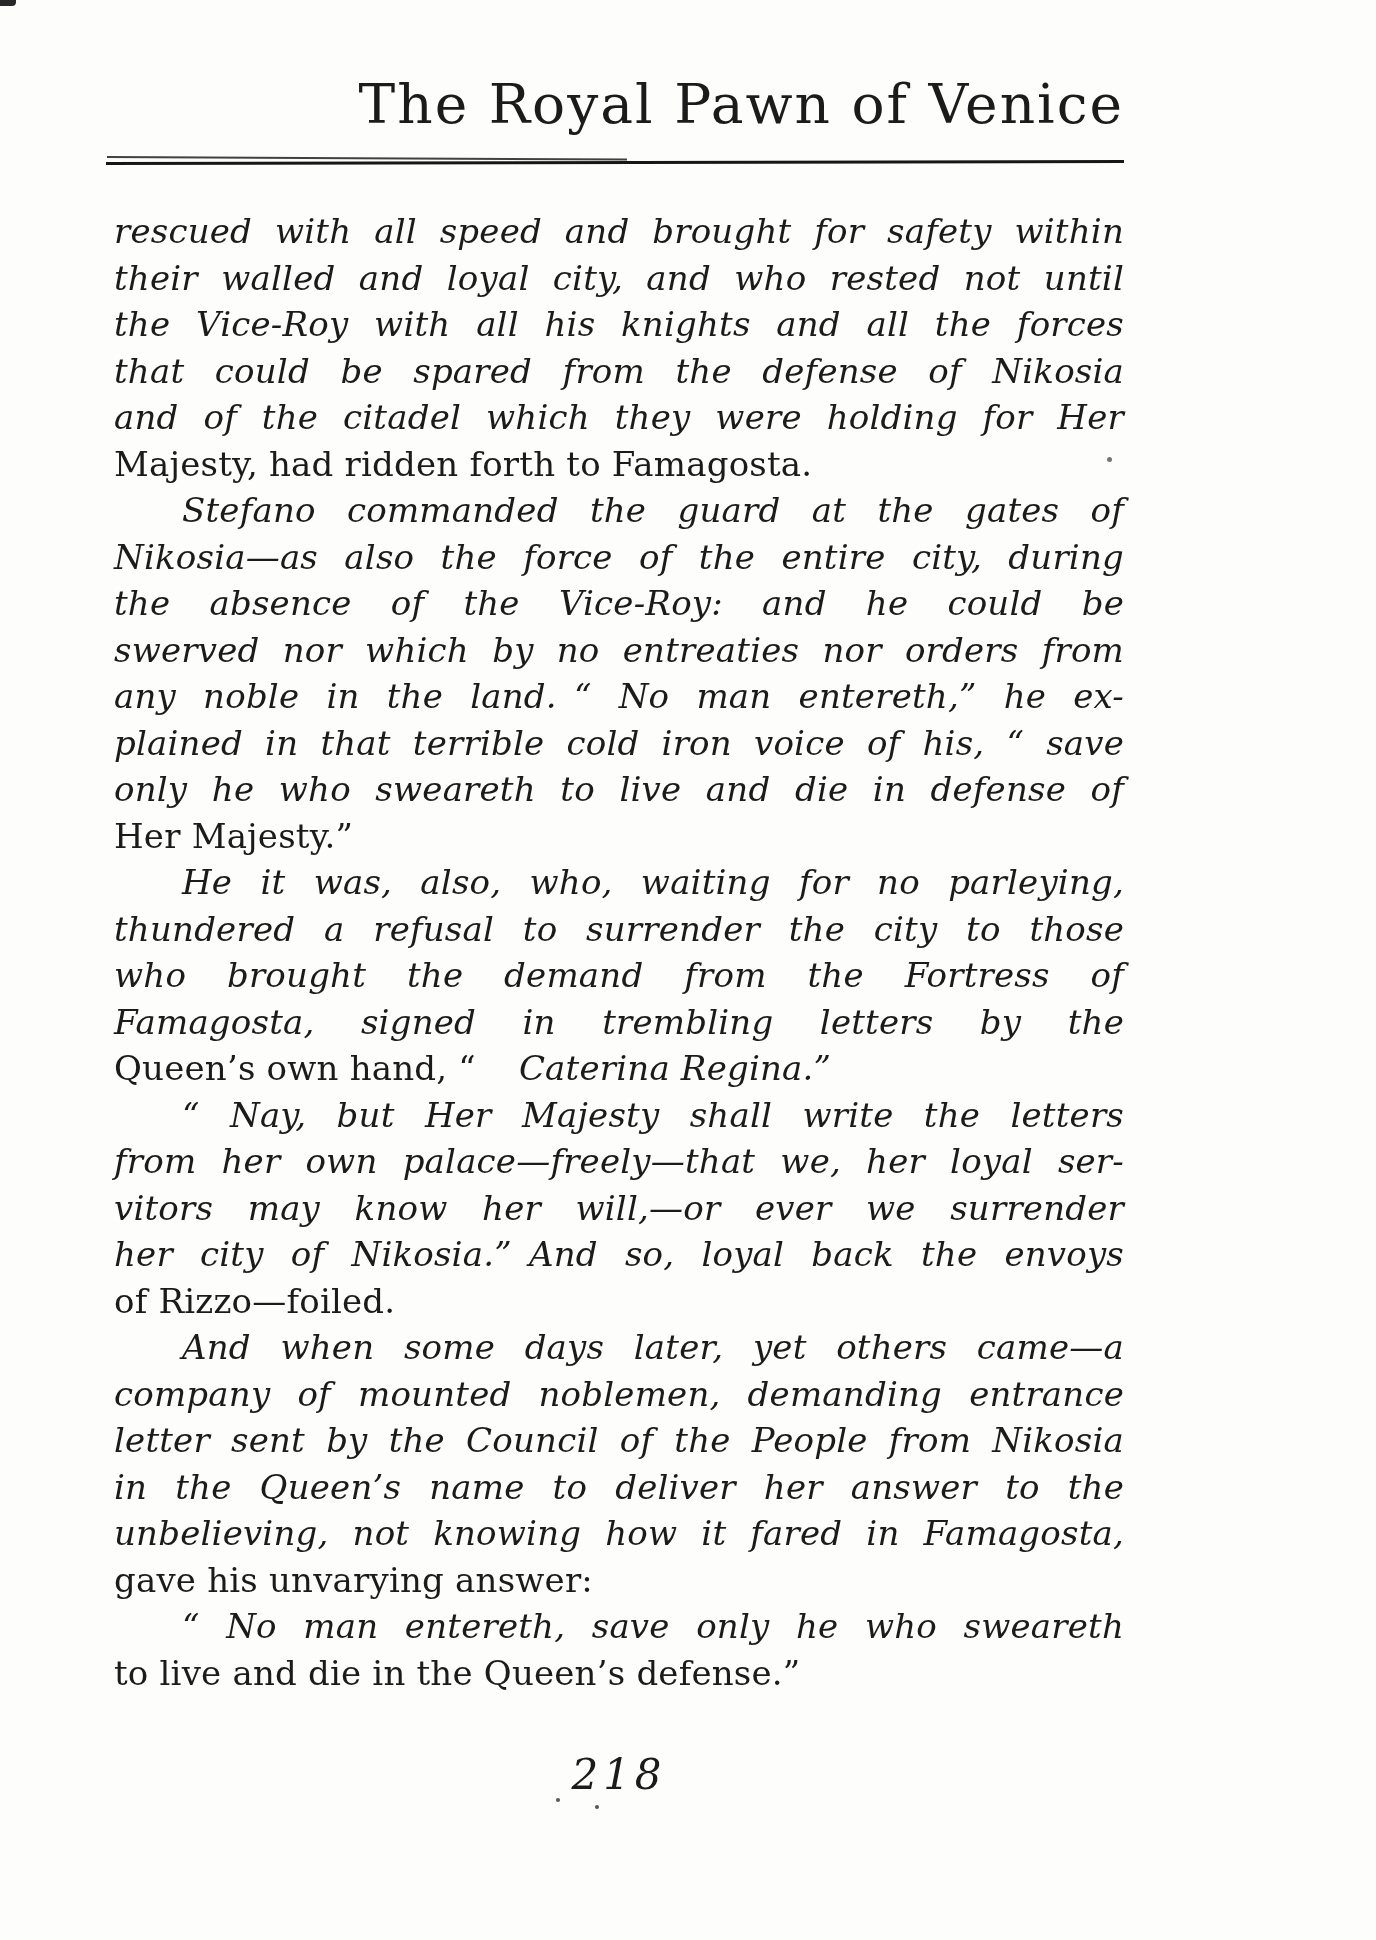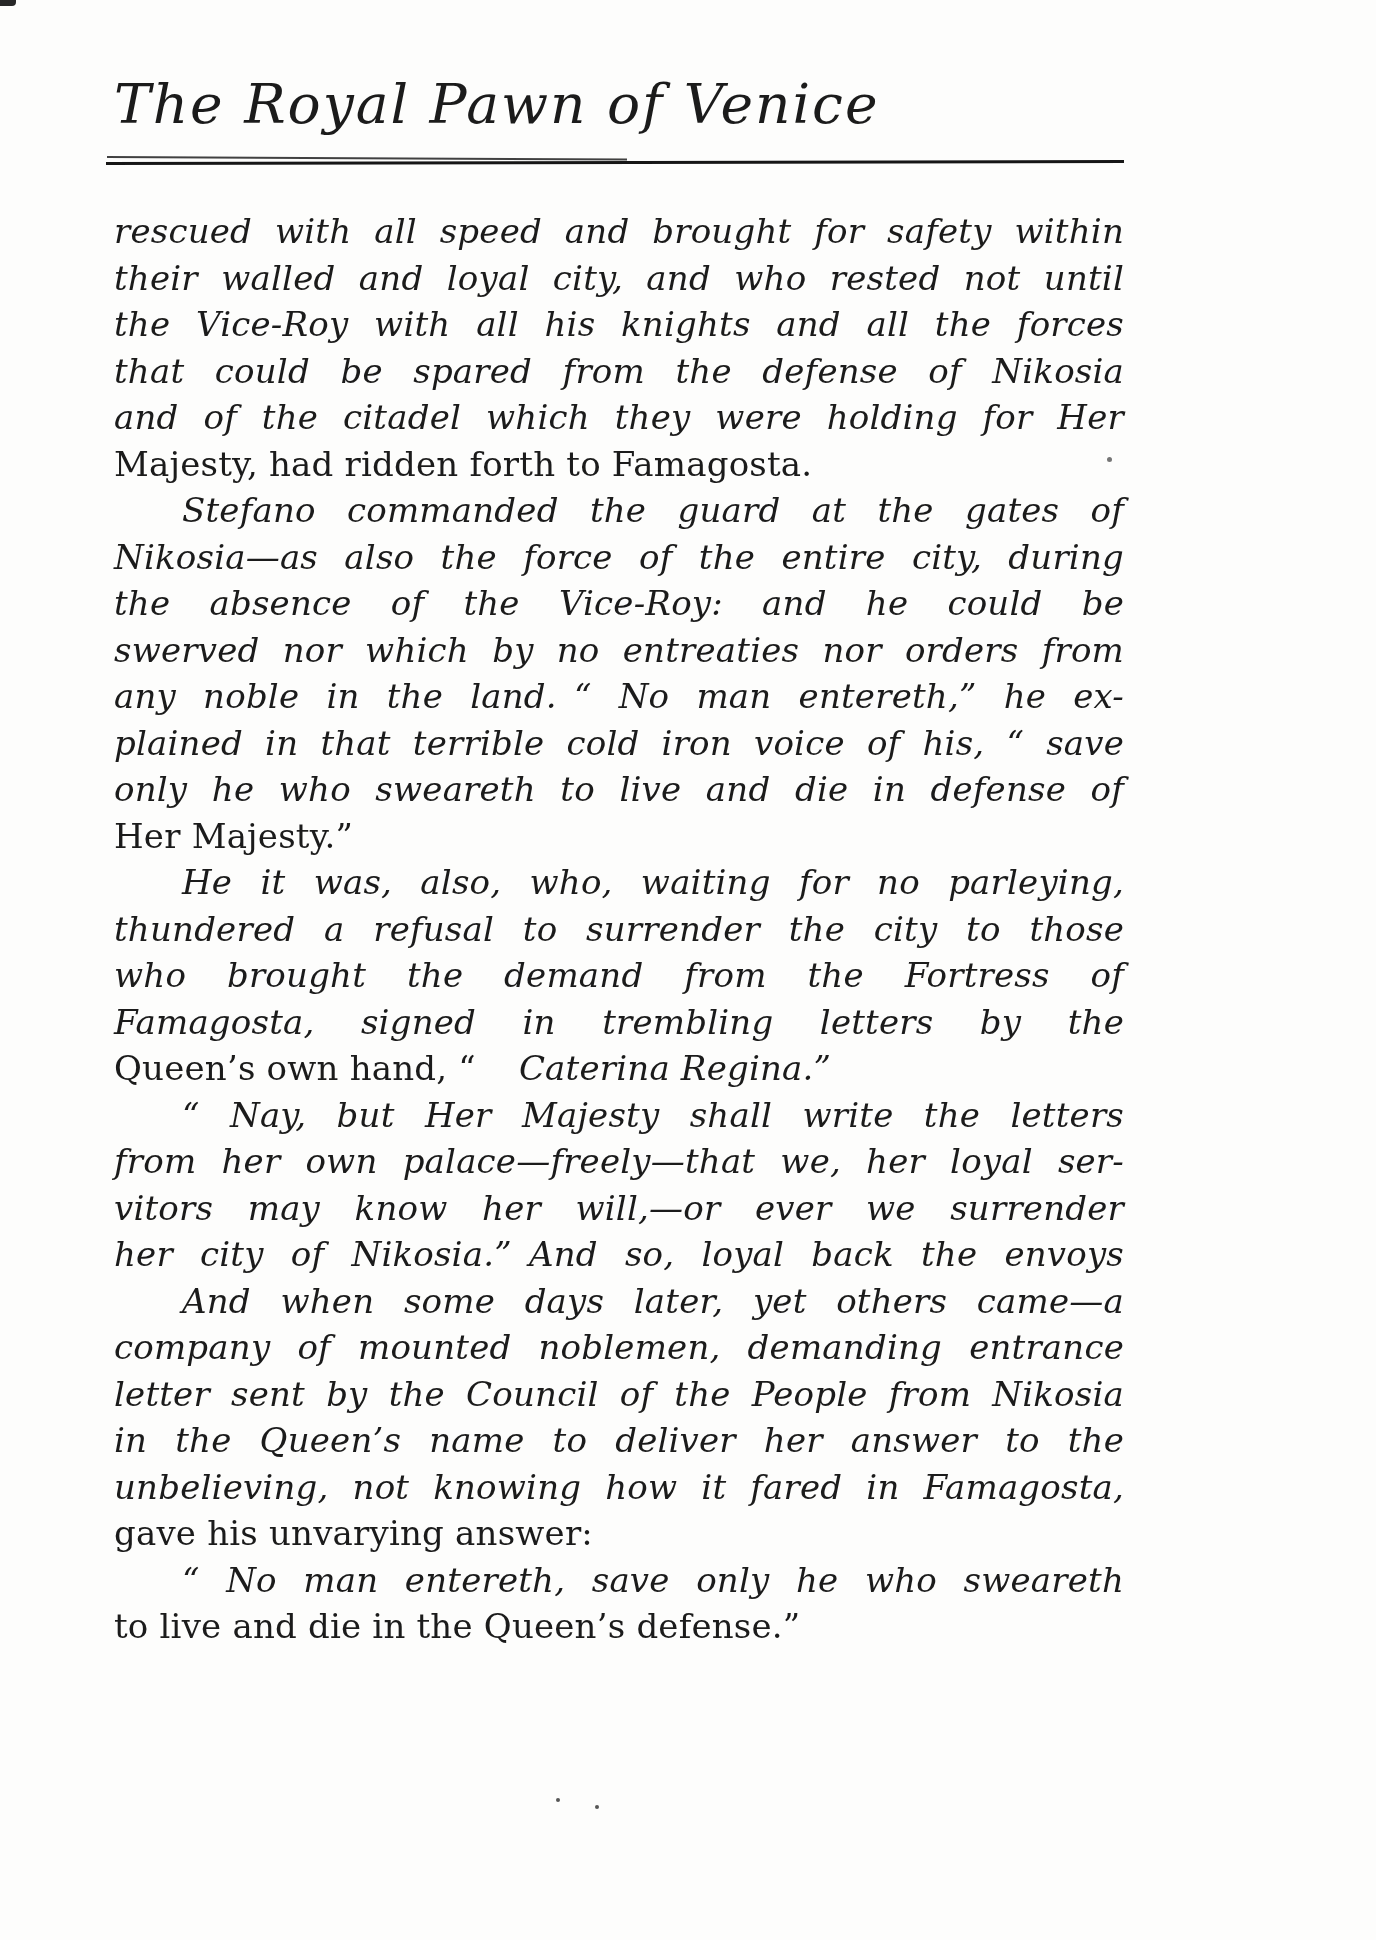--- a/index.html
+++ b/index.html
@@ -6,21 +6,21 @@
   .page{
     position:relative;
     width:1376px;height:1940px;
     background:#fdfdfc;
     color:#1b1b1b;
     font-family:"DejaVu Serif","Liberation Serif",serif;
     overflow:hidden;
   }
   .running-head{
     position:absolute;top:74px;left:114px;width:1010px;
-    text-align:left;font-style:italic;
+    text-align:right;
     font-size:55px;line-height:60px;letter-spacing:2px;
     white-space:nowrap;
   }
   .rule-main{
     position:absolute;top:161px;left:106px;width:1018px;height:3px;
     background:#161616;transform:rotate(-0.12deg);
   }
   .rule-double{
     position:absolute;top:156px;left:107px;width:520px;height:2px;
     background:#202020;opacity:.85;transform:rotate(0.28deg);
@@ -77,27 +77,29 @@
       <div class="bline"><span>Her Majesty.”</span></div>
       <div class="bline indent just"><span>He it was, also, who, waiting for no parleying,</span></div>
       <div class="bline just"><span>thundered a refusal to surrender the city to those</span></div>
       <div class="bline just"><span>who brought the demand from the Fortress of</span></div>
       <div class="bline just"><span>Famagosta, signed in trembling letters by the</span></div>
       <div class="bline"><span>Queen’s own hand, “ </span><span class="it">Caterina Regina.”</span></div>
       <div class="bline indent just"><span>“ Nay, but Her Majesty shall write the letters</span></div>
       <div class="bline just"><span>from her own palace—freely—that we, her loyal ser-</span></div>
       <div class="bline just"><span>vitors may know her will,—or ever we surrender</span></div>
       <div class="bline just"><span>her city of Nikosia.” And so, loyal back the envoys</span></div>
+      <div class="bline"><span>of Rizzo—foiled.</span></div>
       <div class="bline indent just"><span>And when some days later, yet others came—a</span></div>
       <div class="bline just"><span>company of mounted noblemen, demanding entrance</span></div>
       <div class="bline just"><span>letter sent by the Council of the People from Nikosia</span></div>
       <div class="bline just"><span>in the Queen’s name to deliver her answer to the</span></div>
       <div class="bline just"><span>unbelieving, not knowing how it fared in Famagosta,</span></div>
       <div class="bline"><span>gave his unvarying answer:</span></div>
       <div class="bline indent just"><span>“ No man entereth, save only he who sweareth</span></div>
       <div class="bline"><span>to live and die in the Queen’s defense.”</span></div>
     </div>
 
+  <div class="pagenum">218</div>
 
   <div class="artifact a1"></div>
   <div class="artifact a2"></div>
   <div class="artifact a3"></div>
 </div>
 
 </body></html>

